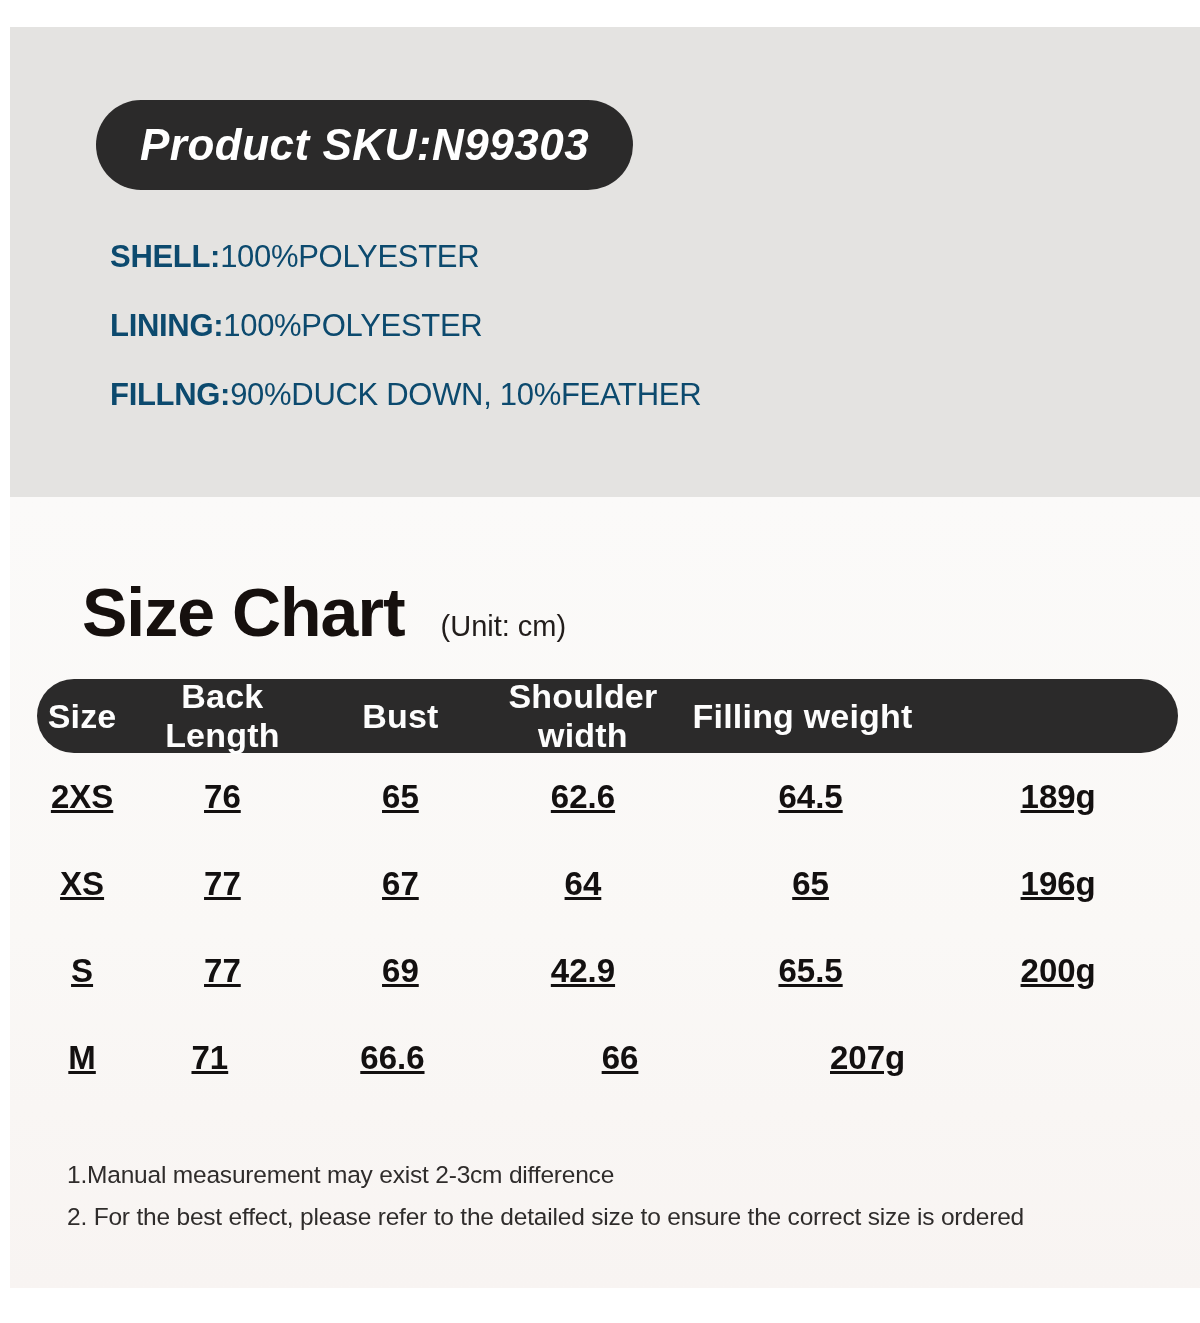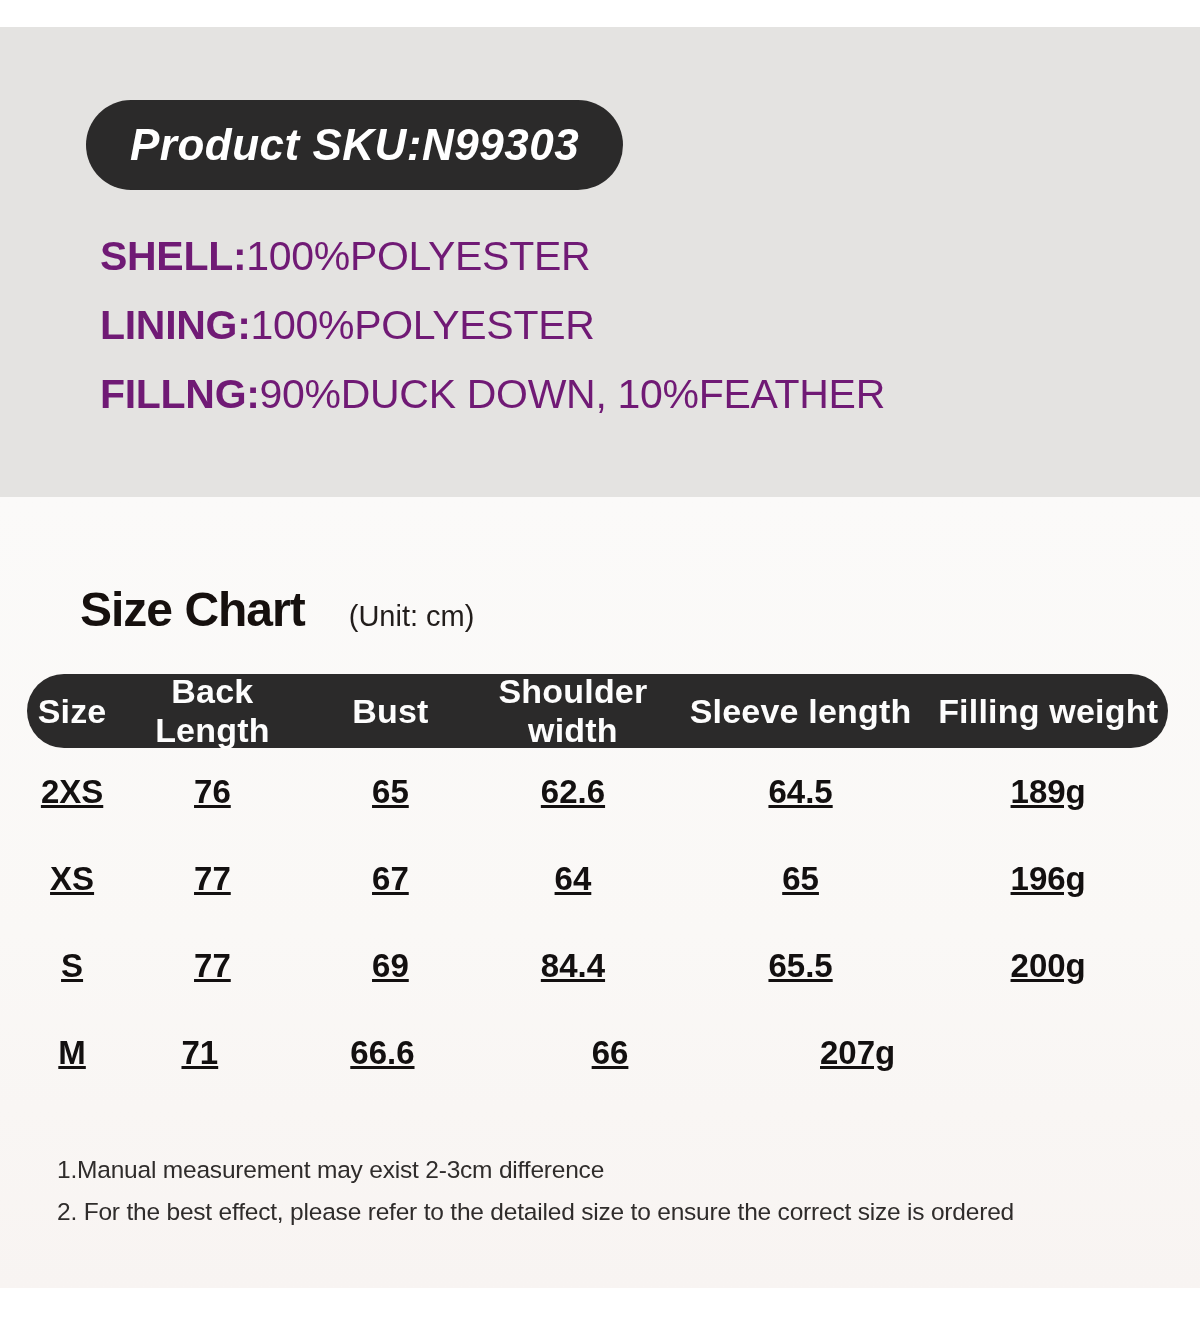--- a/index.html
+++ b/index.html
@@ -8,20 +8,21 @@
     width: 1200px;
     font-family: "Liberation Sans", sans-serif;
     background: #ffffff;
   }
   .page {
     position: relative;
     width: 1200px;
     height: 1323px;
     background: #ffffff;
     overflow: hidden;
+    padding-left: 10px;
   }
   .top-strip {
     height: 27px;
     background: #ffffff;
   }
   
   .materials-section {
     height: 470px;
     background: #e4e3e1;
   }
@@ -37,39 +38,39 @@
     font-size: 44px;
     font-weight: bold;
     font-style: italic;
     letter-spacing: 0.5px;
   }
   .materials {
     margin: 50px 0 0 100px;
   }
   .materials p {
     margin: 8px 0 36px 0;
-    font-size: 41px;
+    font-size: 31px;
     line-height: 33px;
-    color: #701a75;
+    color: #0c4a6e;
     letter-spacing: -0.3px;
   }
   .mat-label { font-weight: bold; }
   
   .size-chart-section {
     height: 791px;
     background: linear-gradient(180deg, #fbfaf9 0%, #faf8f6 55%, #f8f4f2 100%);
   }
   .heading-row {
     display: flex;
     align-items: baseline;
     padding: 72px 0 0 64px;
   }
   .chart-title {
-    margin: 16px;
-    font-size: 48px;
+    margin: 8px;
+    font-size: 68px;
     font-weight: bold;
     color: #16100e;
     letter-spacing: -1px;
     line-height: 1.05;
   }
   .chart-unit {
     margin-left: 28px;
     font-size: 29px;
     color: #221d1b;
   }
@@ -143,21 +144,20 @@
       <h1 class="chart-title">Size Chart</h1>
       <span class="chart-unit">(Unit: cm)</span>
     </div>
 
     <div class="size-table">
       <div class="thead">
         <div class="col col-0">Size</div>
         <div class="col col-1">Back Length</div>
         <div class="col col-2">Bust</div>
         <div class="col col-3">Shoulder width</div>
-        <div class="col col-4">Sleeve length</div>
         <div class="col col-5">Filling weight</div>
       </div>
 
       <div class="trow">
         <div class="col col-0">2XS</div>
         <div class="col col-1">76</div>
         <div class="col col-2">65</div>
         <div class="col col-3">62.6</div>
         <div class="col col-4">64.5</div>
         <div class="col col-5">189g</div>
@@ -169,21 +169,21 @@
         <div class="col col-2">67</div>
         <div class="col col-3">64</div>
         <div class="col col-4">65</div>
         <div class="col col-5">196g</div>
       </div>
 
       <div class="trow">
         <div class="col col-0">S</div>
         <div class="col col-1">77</div>
         <div class="col col-2">69</div>
-        <div class="col col-3">84.4</div>
+        <div class="col col-3">42.9</div>
         <div class="col col-4">65.5</div>
         <div class="col col-5">200g</div>
       </div>
 
       <div class="trow">
         <div class="col col-0">M</div>
         <div class="col col-2">71</div>
         <div class="col col-3">66.6</div>
         <div class="col col-4">66</div>
         <div class="col col-5">207g</div>

